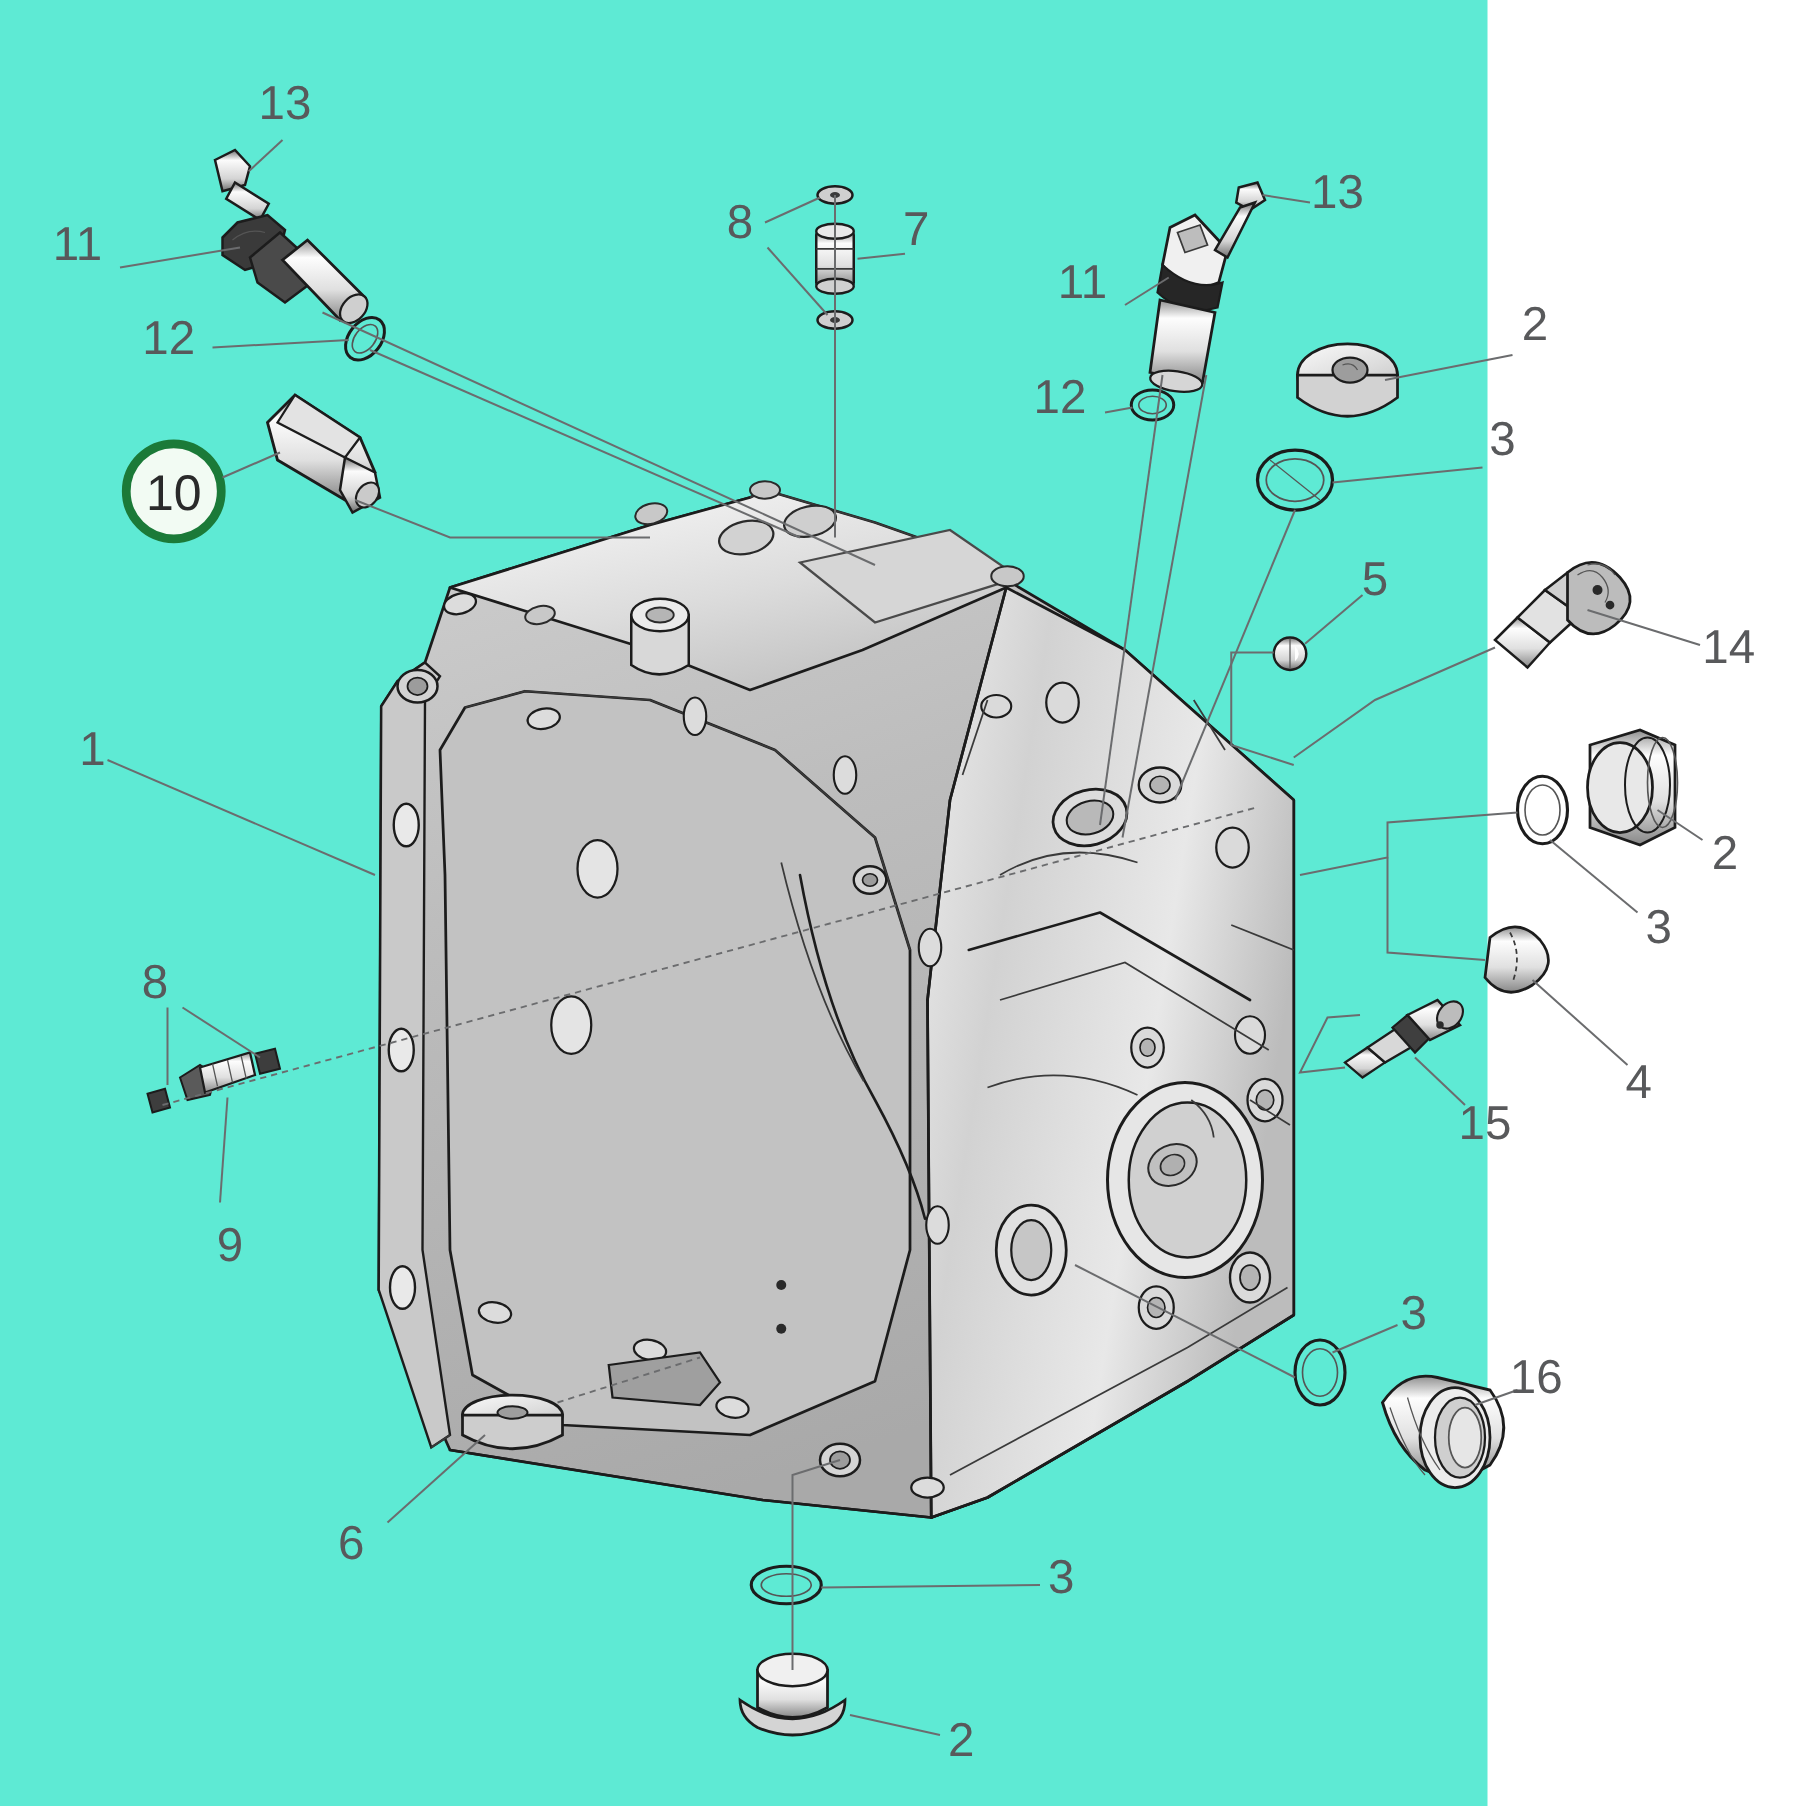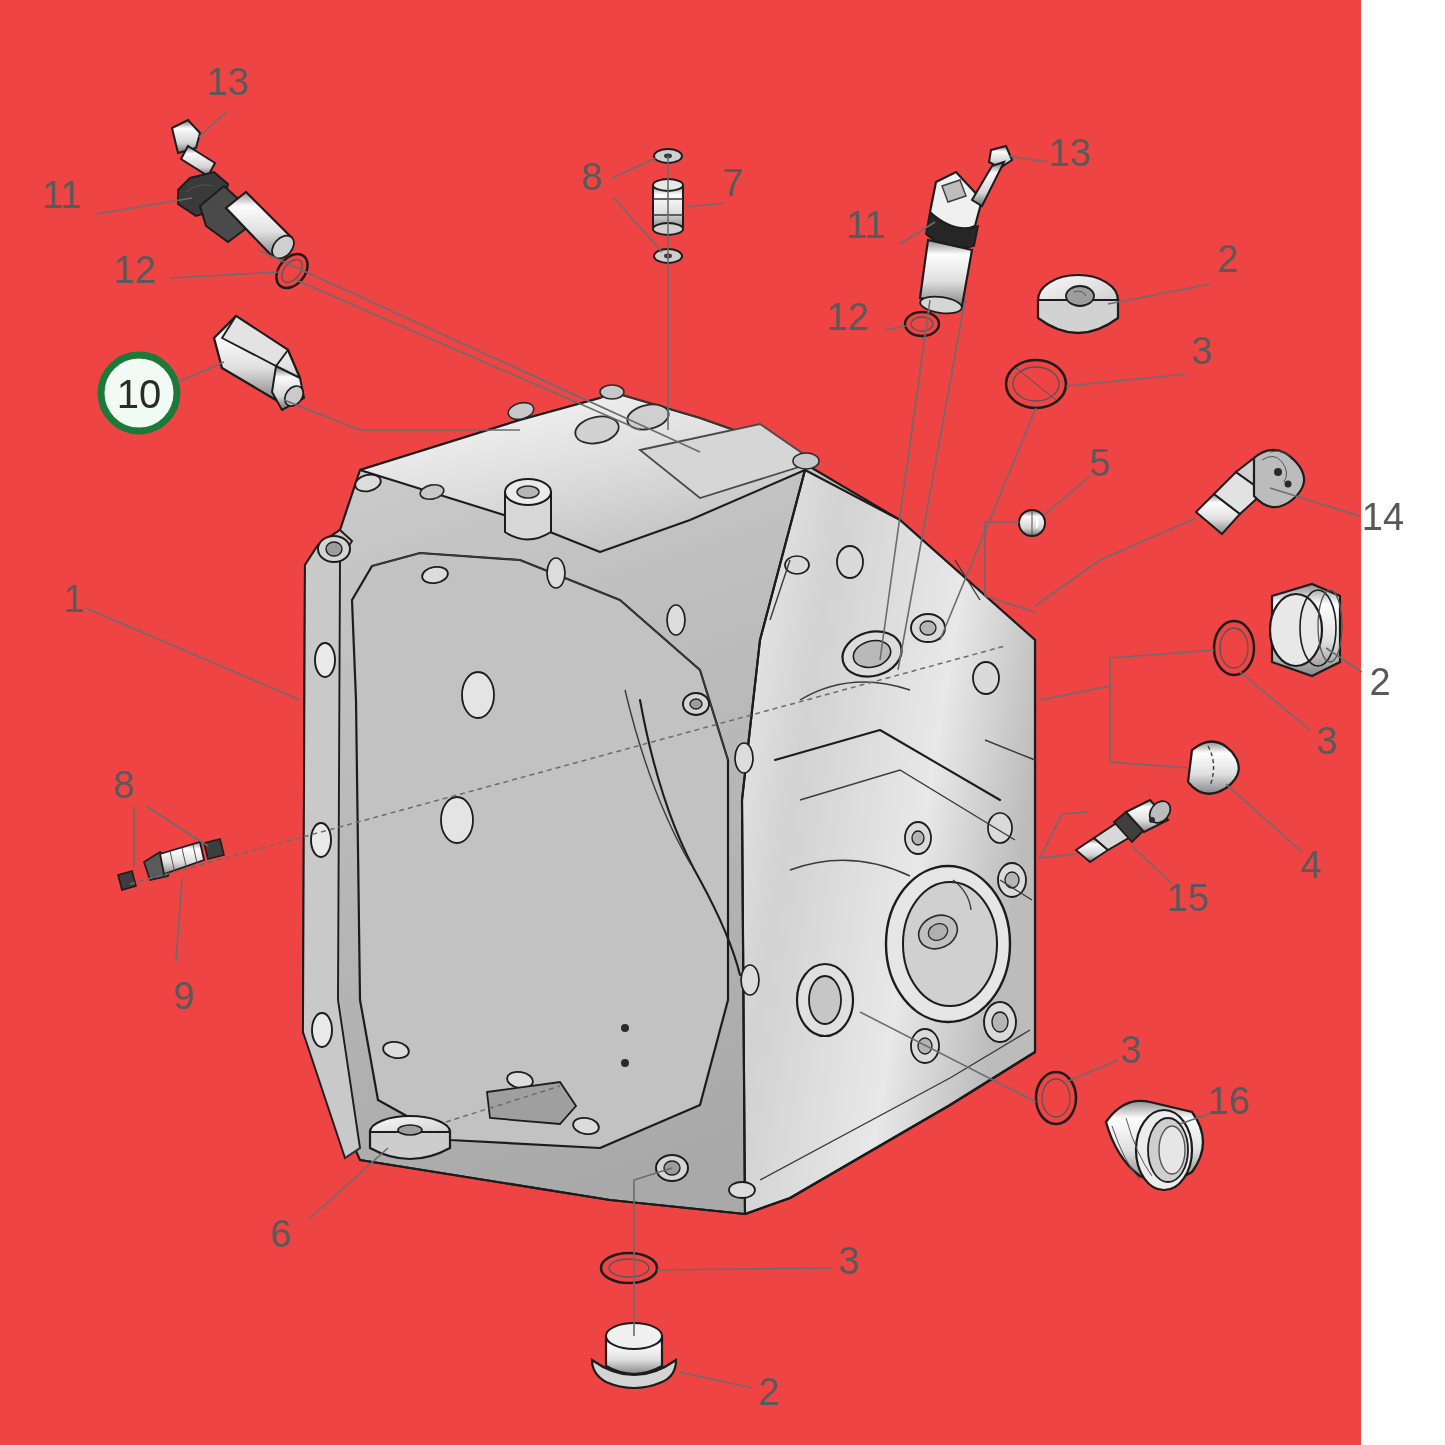--- a/index.html
+++ b/index.html
@@ -1,17 +1,17 @@
 <!DOCTYPE html>
 <html><head>
 <meta charset="utf-8">
 <style>
   html,body{margin:0;padding:0;background:#ffffff;}
   body{width:1445px;height:1445px;overflow:hidden;font-family:"Liberation Sans",sans-serif;}
-  #stage{position:relative;width:1361px;height:1445px;background:#ef4444;}
+  #stage{position:relative;width:1190px;height:1445px;background:#5eead4;}
   svg#diagram{position:absolute;left:0;top:0;width:1445px;height:1445px;display:block;}
   .lbl{font-family:"Liberation Sans",sans-serif;font-size:38px;fill:#58595b;}
   .leader{stroke:#6b6c6e;stroke-width:1.6;fill:none;}
   .leader-dash{stroke:#6b6c6e;stroke-width:1.5;fill:none;stroke-dasharray:5 4;}
   .outline{stroke:#1c1c1c;stroke-width:2.1;fill:none;stroke-linejoin:round;stroke-linecap:round;}
   .thin{stroke:#3a3a3a;stroke-width:1.4;fill:none;}
   .hair{stroke:#555;stroke-width:1.0;fill:none;}
   .wm{font-family:"Liberation Sans",sans-serif;font-weight:bold;fill:#9a9a9a;opacity:.55;}
   .hl-ring{fill:#f2fbf3;stroke:#1b7a38;stroke-width:7;}
   .hl-txt{font-family:"Liberation Sans",sans-serif;font-size:40px;fill:#2a2a2a;}

